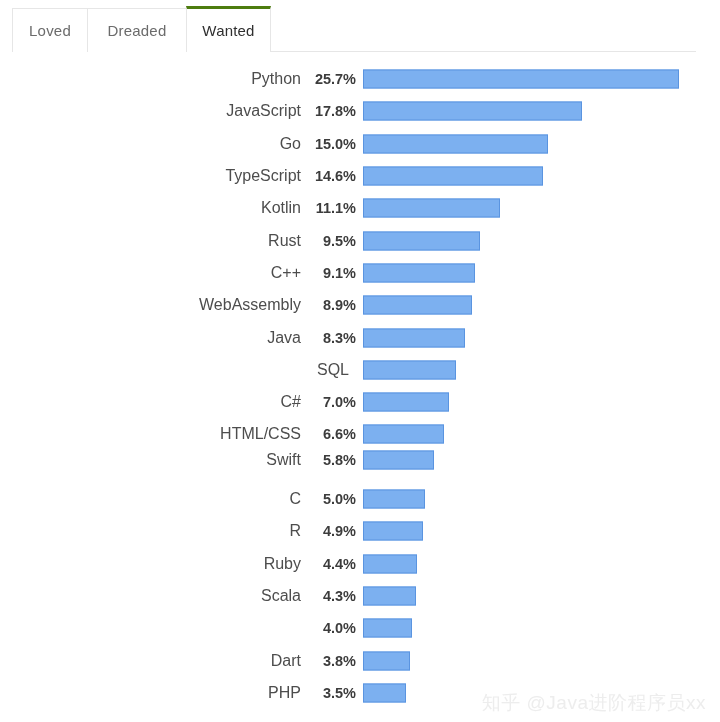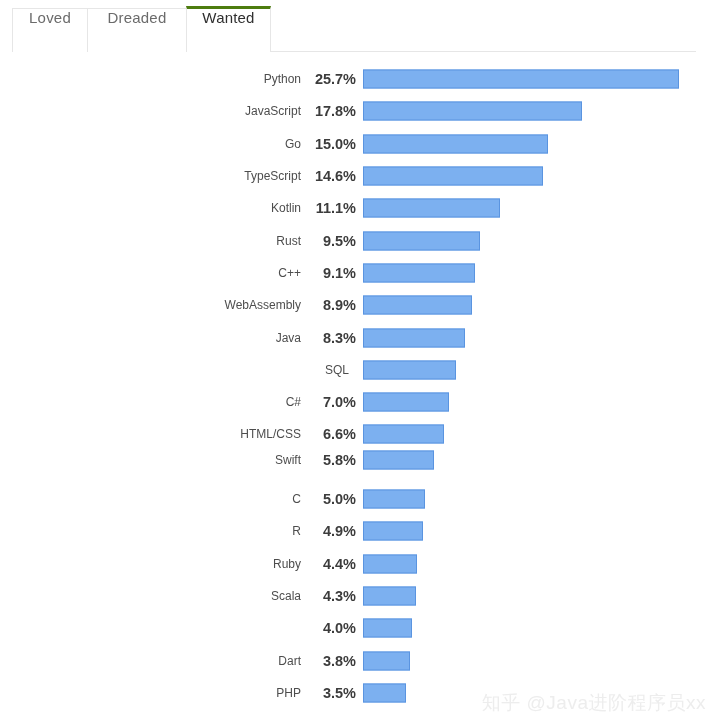--- a/index.html
+++ b/index.html
@@ -34,21 +34,21 @@
   }
   .tab {
     position: absolute;
     top: 8px;
     height: 44px;
     box-sizing: border-box;
     background: #ffffff;
     border: 1px solid #e6e6e6;
     border-bottom: none;
     display: flex;
-    align-items: flex-start;
+    align-items: center;
     justify-content: center;
     font-size: 15px;
     color: #6b6b6b;
     letter-spacing: 0.2px;
     cursor: pointer;
     z-index: 2;
   }
   .tab.active {
     color: #2f2f2f;
     border-top: 3px solid #4d7c0f;
@@ -81,21 +81,21 @@
     left: 0;
     width: 720px;
     height: 32.3px;
     display: block;
   }
   .cat-label {
     position: absolute;
     right: 419px;       
     top: 50%;
     transform: translateY(-50%);
-    font-size: 12px;
+    font-size: 16px;
     color: #4d4d4d;
     white-space: nowrap;
     text-align: right;
   }
   .value-label {
     position: absolute;
     right: 364px;       
     top: 50%;
     transform: translateY(-50%);
     font-size: 14.5px;

